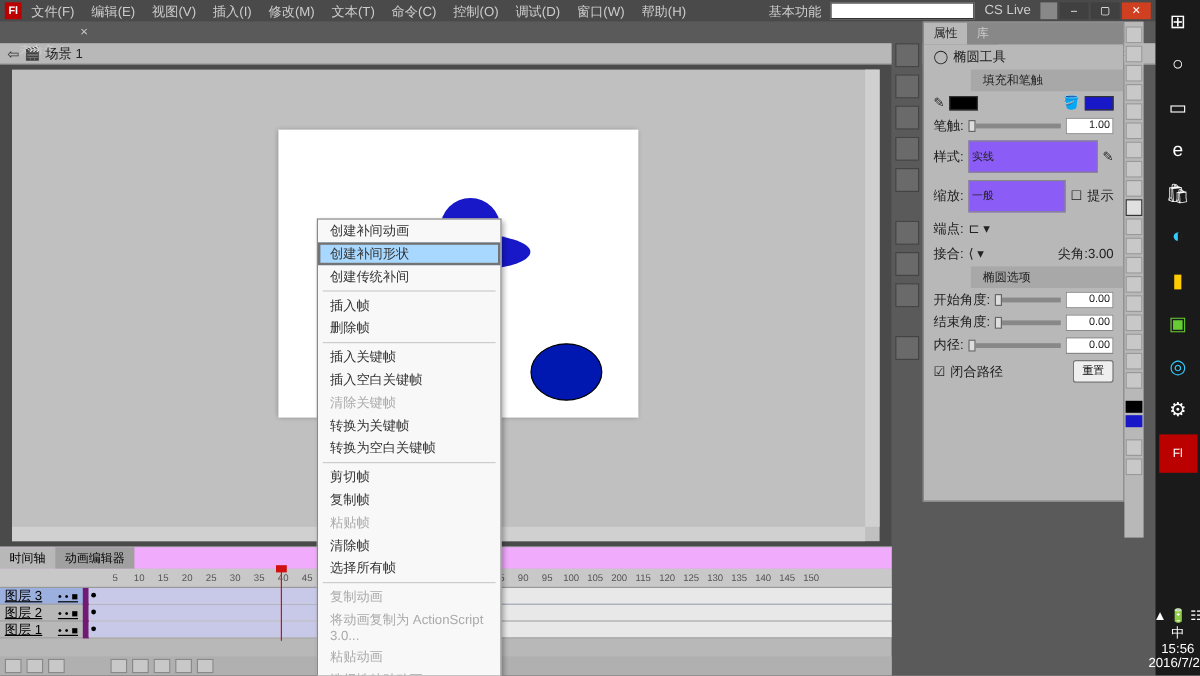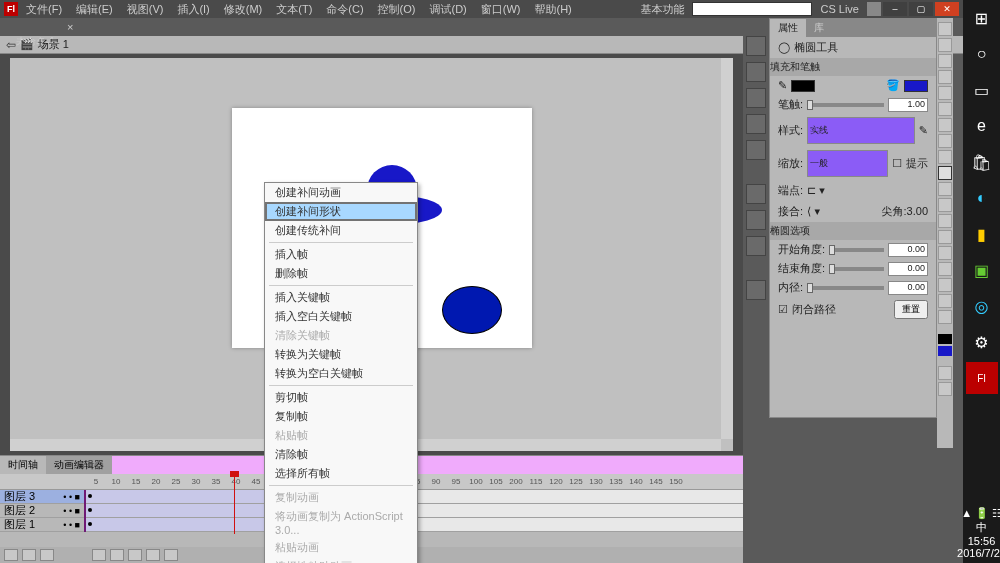--- a/index.html
+++ b/index.html
@@ -42,21 +42,21 @@
 .context-menu .sep { height: 1px; background: #ccc; margin: 2px 4px; }
 
 .right-dock { position: absolute; right: 194px; top: 32px; width: 26px; height: 420px; background: #5a5a5a; display: flex; flex-direction: column; align-items: center; gap: 6px; padding-top: 4px; }
 .right-dock .di { width: 20px; height: 20px; background: #6a6a6a; border: 1px solid #444; }
 
 .properties-panel { position: absolute; right: 26px; top: 18px; width: 168px; height: 400px; background: #b8b8b8; border: 1px solid #888; color: #222; }
 .properties-panel .ptabs { height: 18px; background: #888; display: flex; align-items: center; }
 .properties-panel .ptab { padding: 2px 8px; font-size: 10px; background: #b8b8b8; }
 .properties-panel .ptab.off { background: #888; color: #ccc; }
 .properties-panel .prow { padding: 3px 8px; display: flex; align-items: center; gap: 4px; font-size: 10px; }
-.properties-panel .section-hdr { background: #a8a8a8; padding: 2px 0; font-size: 10px; }
+.properties-panel .section-hdr { background: #a8a8a8; padding: 2px 10px; font-size: 10px; margin-left: 39px; }
 .properties-panel .swatch { width: 24px; height: 12px; border: 1px solid #333; }
 .properties-panel .bk { background: #000; }
 .properties-panel .bl { background: #1818c8; }
 .properties-panel .numbox { width: 40px; height: 14px; background: #fff; border: 1px solid #888; text-align: right; padding: 0 2px; font-size: 9px; }
 .properties-panel .select { flex: 1; height: 27px; background: #8b5cf6; border: 1px solid #888; padding: 0 2px; font-size: 9px; display: flex; align-items: center; }
 .properties-panel .slider-row { display: flex; align-items: center; padding: 2px 8px; gap: 4px; }
 .properties-panel .slider-track { flex: 1; height: 4px; background: #888; position: relative; }
 .properties-panel .slider-thumb { position: absolute; top: -3px; left: 0; width: 6px; height: 10px; background: #ddd; border: 1px solid #666; }
 
 .tool-strip { position: absolute; right: 10px; top: 18px; width: 16px; height: 430px; background: #b8b8b8; display: flex; flex-direction: column; align-items: center; gap: 2px; padding-top: 4px; }
@@ -67,21 +67,21 @@
 .tool-strip .swatch-mini.bl { background: #1818c8; }
 
 .timeline-area { position: absolute; left: 0; right: 220px; bottom: 0; height: 108px; background: #b8b8b8; border-top: 1px solid #888; }
 .timeline-tabs { height: 18px; display: flex; align-items: center; background: #f0abfc; }
 .timeline-tabs .tt { padding: 2px 8px; font-size: 10px; background: #a0a0a0; }
 .timeline-tabs .tt.on { background: #b8b8b8; }
 .frame-ruler { height: 16px; background: #c8c8c8; display: flex; align-items: center; border-bottom: 1px solid #999; padding-left: 86px; position: relative; }
 .frame-ruler .fn { width: 20px; font-size: 8px; color: #555; text-align: center; }
 .layer-row { height: 14px; display: flex; align-items: center; border-bottom: 1px solid #a0a0a0; }
 .layer-row.sel { background: #9cb0e0; }
-.layer-head { width: 86px; display: flex; align-items: center; padding: 0 4px; gap: 2px; font-size: 9px; border-right: 2px solid #701a75; }
+.layer-head { width: 74px; display: flex; align-items: center; padding: 0 4px; gap: 2px; font-size: 9px; border-right: 5px solid #701a75; text-decoration: underline; }
 .layer-frames { flex: 1; height: 100%; position: relative; background: #e8e8e8; }
 .tween-span { position: absolute; left: 0; width: 300px; height: 100%; background: #c8c8e8; border-right: 1px solid #333; }
 .tween-span::before { content: ""; position: absolute; left: 2px; top: 4px; width: 4px; height: 4px; background: #000; border-radius: 50%; }
 .playhead { position: absolute; left: 234px; top: 0; width: 1px; height: 60px; background: #d01010; z-index: 5; }
 .playhead::before { content: ""; position: absolute; top: -3px; left: -4px; width: 9px; height: 6px; background: #d01010; }
 .tl-footer { position: absolute; bottom: 0; left: 0; right: 0; height: 16px; background: #b0b0b0; display: flex; align-items: center; padding: 0 4px; gap: 4px; font-size: 9px; }
 .tl-footer .fb { width: 14px; height: 12px; background: #c8c8c8; border: 1px solid #888; }
 
 .win-taskbar { position: absolute; right: 0; top: 0; width: 37px; height: 563px; background: #1a1a1a; display: flex; flex-direction: column; align-items: center; }
 .win-taskbar .tbi { width: 32px; height: 32px; margin: 2px 0; display: flex; align-items: center; justify-content: center; color: #fff; font-size: 16px; }

